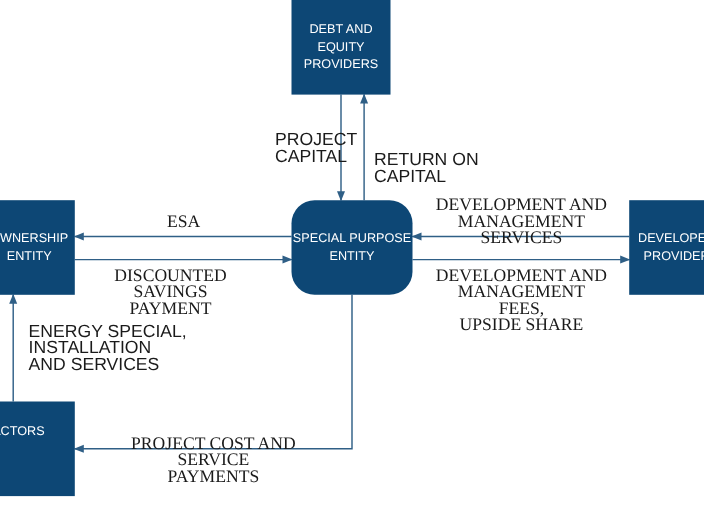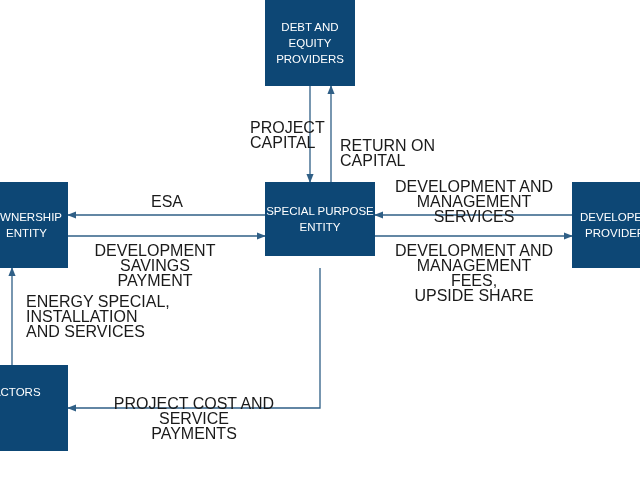--- a/index.html
+++ b/index.html
@@ -1,21 +1,21 @@
 <!DOCTYPE html>
 <html><head>
 <meta charset="utf-8">
 <style>
   html, body { margin: 0; padding: 0; }
   body { width: 640px; height: 480px; background: #ffffff; position: relative; overflow: hidden;
          font-family: "Liberation Sans", "DejaVu Sans", sans-serif; }
   .box { position: absolute; background: #0d4775; color: #ffffff; display: flex; align-items: center;
          justify-content: center; text-align: center; font-size: 11.5px; line-height: 16px; white-space: pre-line; }
   .label { position: absolute; color: #1a1a1a; font-size: 16px; line-height: 15px; white-space: pre-line; }
-  .center { text-align: center; }
+  .center { text-align: center; font-family: Liberation Serif, serif; }
   svg.lines { position: absolute; left: 0; top: 0; }
 </style>
 </head>
 <body>
 
 <svg class="lines" width="640" height="480">
   <defs>
     <marker id="arr" viewBox="0 0 10 10" refX="9" refY="5" markerWidth="7" markerHeight="7" orient="auto-start-reverse">
       <path d="M0,1 L10,5 L0,9 z" fill="#2f5f86"></path>
     </marker>
@@ -34,21 +34,21 @@
   <line x1="375" y1="236" x2="572" y2="236" stroke="#2f5f86" stroke-width="1.3" marker-end="url(#arr)"></line>
 
   <line x1="12" y1="365" x2="12" y2="268" stroke="#2f5f86" stroke-width="1.3" marker-end="url(#arr)"></line>
 
   <polyline points="320,268 320,408 68,408" fill="none" stroke="#2f5f86" stroke-width="1.3" marker-end="url(#arr)"></polyline>
 </svg>
 
 <div class="box" style="left:265px; top:0px; width:90px; height:86px;">DEBT AND EQUITY
 PROVIDERS</div>
 
-<div class="box" style="left:265px; top:182px; width:110px; height:74px;">SPECIAL PURPOSE
+<div class="box" style="left:265px; top:182px; width:110px; height:86px;border-radius:21px;">SPECIAL PURPOSE
 ENTITY</div>
 
 <div class="box" style="left:-52px; top:182px; width:120px; height:86px; justify-content:flex-end; padding-right:6px; box-sizing:border-box;">
   <span style="text-align:center;">OWNERSHIP
 ENTITY</span>
 </div>
 
 <div class="box" style="left:572px; top:182px; width:120px; height:86px; justify-content:flex-start; padding-left:8px; box-sizing:border-box;">
   <span style="text-align:center;">DEVELOPER
 PROVIDER</span>
@@ -57,21 +57,21 @@
 <div class="box" style="left:-62px; top:365px; width:130px; height:86px; justify-content:flex-end; padding-right:8px; box-sizing:border-box;">
   <span style="text-align:left; padding-left:14px;">CONTRACTORS OR
 ESCO</span>
 </div>
 
 <div class="label" style="left:250px; top:120px;">PROJECT
 CAPITAL</div>
 <div class="label" style="left:340px; top:120px;margin-top:18px;">RETURN ON
 CAPITAL</div>
 <div class="label center" style="left:137px; top:194px; width:60px;">ESA</div>
-<div class="label center" style="left:90px; top:243px; width:130px;">DEVELOPMENT
+<div class="label center" style="left:90px; top:243px; width:130px;">DISCOUNTED
 SAVINGS PAYMENT</div>
 <div class="label center" style="left:394px; top:179px; width:160px;">DEVELOPMENT AND
 MANAGEMENT SERVICES</div>
 <div class="label center" style="left:394px; top:243px; width:160px;">DEVELOPMENT AND
 MANAGEMENT FEES,
 UPSIDE SHARE</div>
 <div class="label" style="left:26px; top:294px;">ENERGY SPECIAL,
 INSTALLATION
 AND SERVICES</div>
 <div class="label center" style="left:104px; top:396px; width:180px;">PROJECT COST AND SERVICE

